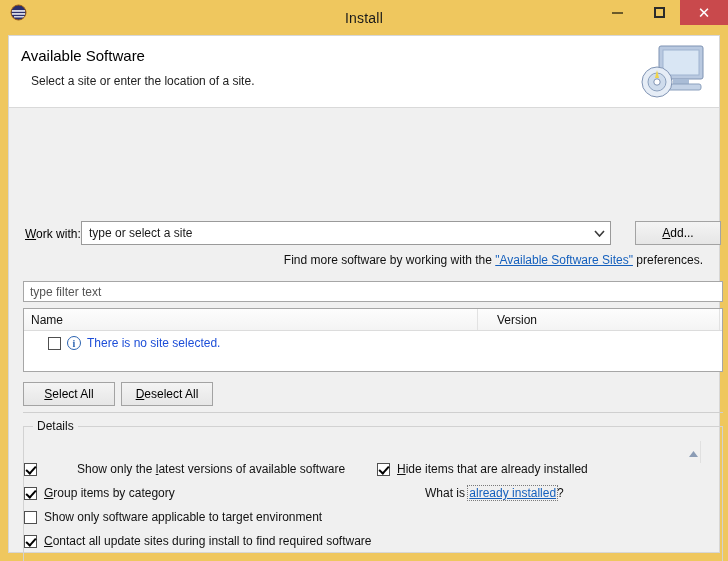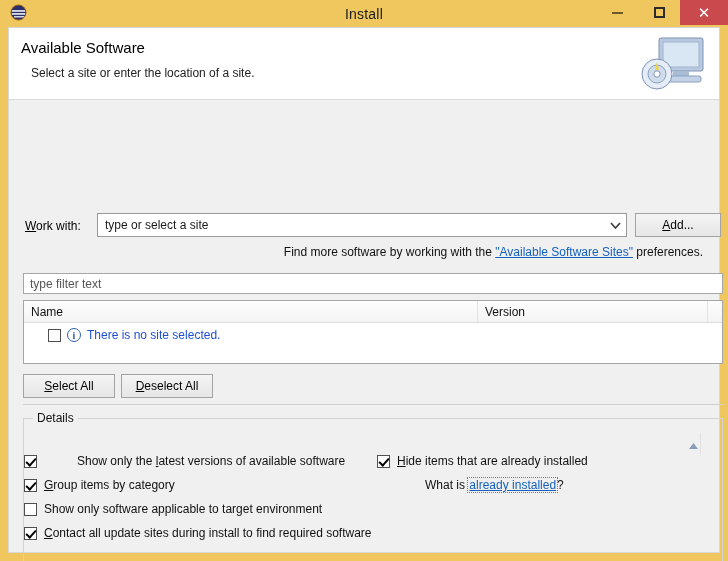--- a/index.html
+++ b/index.html
@@ -14,21 +14,21 @@
   
   #window {
     position: absolute; left: 0; top: 0;
     width: 728px; height: 561px;
     background: #efc75e;
     display: flex; flex-direction: column;
   }
 
   
   #titlebar {
-    height: 27px; min-height: 25px;
+    height: 35px; min-height: 25px;
     position: relative;
     display: flex; align-items: center;
     background: #efc75e;
   }
   #app-icon {
     position: absolute; left: 10px; top: 4px;
     width: 17px; height: 17px;
   }
   #title-text {
     width: 100%; text-align: center;
@@ -83,21 +83,21 @@
     flex: 1; position: relative;
     background: #f0f0f0;
   }
 
   
   #workwith-label {
     position: absolute; left: 16px; top: 119px;
     font-size: 12px; color: #000;
   }
   #site-combo {
-    position: absolute; left: 88px; top: 113px;
+    position: absolute; left: 72px; top: 113px;
     width: 530px; height: 24px;
     background: #fff; border: 1px solid #9a9a9a;
     display: flex; align-items: center;
   }
   #site-combo-value {
     flex: 1; padding-left: 7px;
     font-size: 12px; color: #1a1a1a;
   }
   #combo-arrow {
     width: 22px; display: flex; align-items: center; justify-content: center;
@@ -131,20 +131,21 @@
   
   #table {
     position: absolute; left: 14px; top: 200px;
     width: 700px; height: 64px;
     background: #fff; border: 1px solid #a6a6a6;
   }
   #table-head {
     height: 22px; display: flex;
     background: linear-gradient(#fdfdfd,#f4f4f4);
     border-bottom: 1px solid #dcdcdc;
+    gap: 12px;
   }
   .th {
     font-size: 12px; color: #111;
     display: flex; align-items: center;
     padding-left: 7px;
   }
   #th-name { width: 454px; border-right: 1px solid #e2e2e2; }
   #th-version { width: 230px; border-right: 1px solid #e2e2e2; }
   #table-row {
     height: 24px; display: flex; align-items: center;

